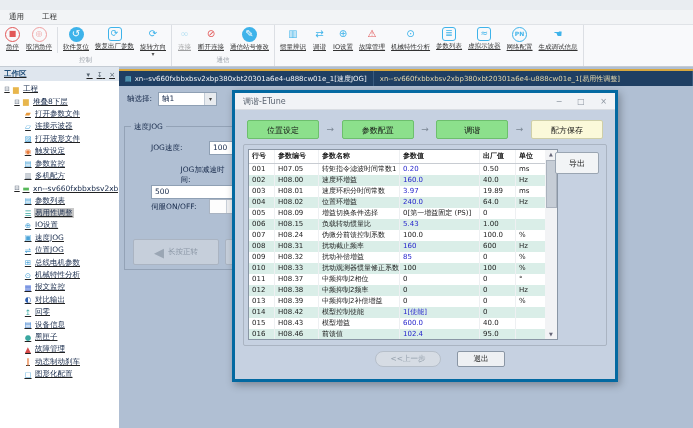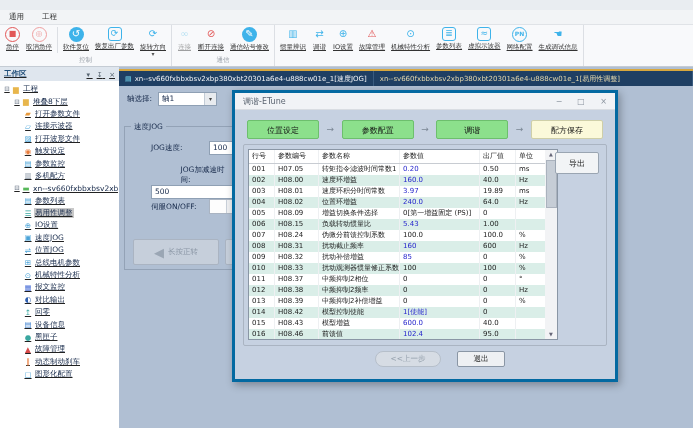--- a/index.html
+++ b/index.html
@@ -81,21 +81,21 @@
          justify-content:space-between;}
   .step-btn{width:72px;height:19px;font-size:8px;color:#111;border-radius:2px;font-family:inherit;cursor:default;
             line-height:17px;text-align:center;}
   .step-btn.green{background:#8ce08c;border:1px solid #6dbf6d;}
   .step-btn.yellow{background:#fbf9da;border:1px solid #cfcfa8;}
   .step-arrow{color:#7a8694;font-size:9px;}
   .dlg-panel{position:absolute;left:8px;top:51px;width:362px;height:200px;border:1px solid #aab4c2;border-radius:2px;}
   .ptable{position:absolute;left:13px;top:56px;width:297px;height:189px;background:#fff;border:1px solid #8a96a5;
           overflow:hidden;}
   .phead,.prow{display:flex;white-space:nowrap;}
-  .phead{height:13px;line-height:13px;border-bottom:1px solid #c8ccd2;font-size:7px;color:#222;}
+  .phead{height:13px;line-height:13px;border-bottom:1px solid #c8ccd2;font-size:7px;color:#222;font-weight:bold;}
   .prow{height:11px;line-height:11px;font-size:7px;color:#1b1b1b;}
   .prow.alt{background:#daeee8;}
   .pcell{overflow:hidden;padding-left:3px;border-right:1px solid #eef0f2;flex:0 0 auto;}
   .c0{width:22px;} .c1{width:40px;} .c2{width:77px;} .c3{width:76px;} .c4{width:32px;} .c5{width:20px;border-right:none;}
   .pcell.blue{color:#2525cc;}
   .vscroll{position:absolute;left:310px;top:56px;width:12px;height:189px;background:#f2f3f5;border:1px solid #8a96a5;border-left:none;}
   .varrow{position:absolute;left:0;width:100%;height:9px;text-align:center;font-size:5px;color:#667;line-height:9px;}
   .vthumb{position:absolute;left:1px;top:10px;width:9px;height:46px;background:#c6cdd6;border:1px solid #aab2bd;}
   .export-btn{position:absolute;left:320px;top:59px;width:44px;height:22px;background:#f2f4f6;
               border:1px solid #9aa5b2;font-size:8px;color:#222;font-family:inherit;border-radius:2px;}

